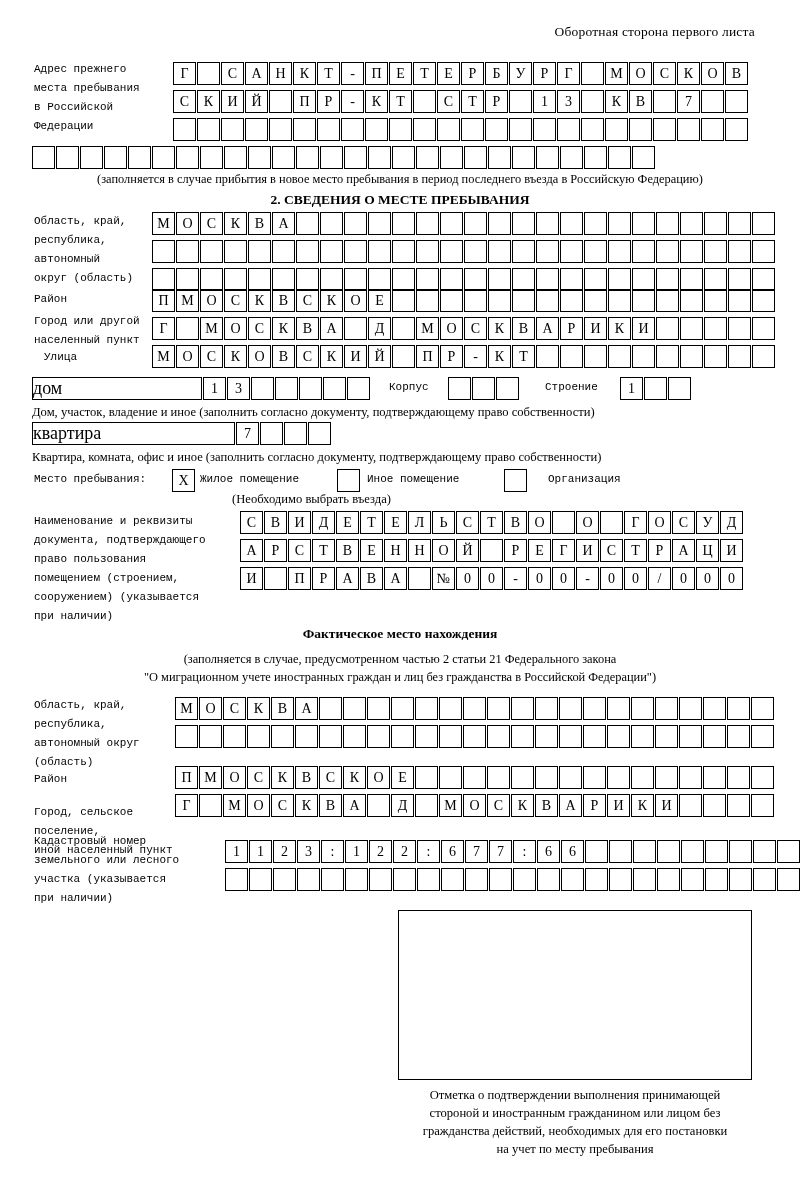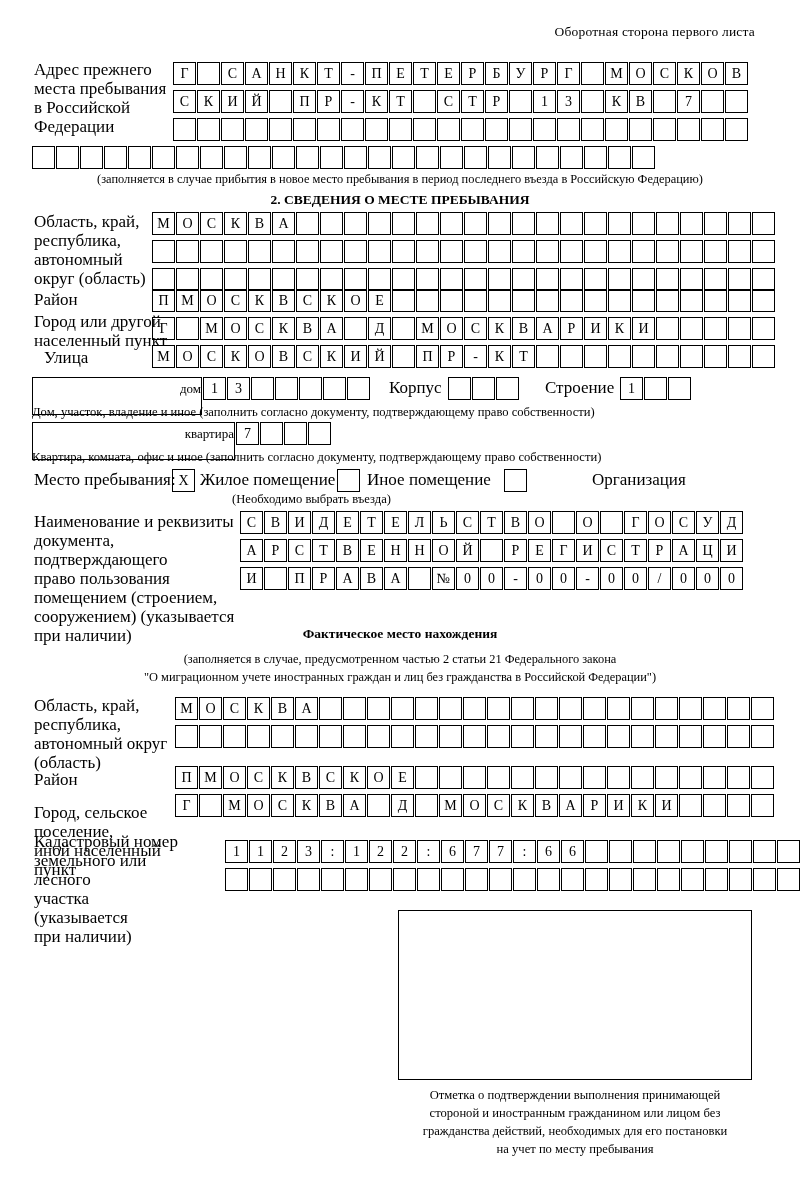--- a/index.html
+++ b/index.html
@@ -21,46 +21,47 @@
     height: 1180px;
   }
   .abs { position: absolute; }
 
   .hdr-right {
     top: 24px; right: 45px;
     font-size: 13.5px;
     letter-spacing: 0.2px;
   }
   .label {
-    font-size: 17px;
+    font-size: 11px;
     line-height: 19px;
     white-space: pre-line;
+    font-family: Liberation Mono, monospace;
   }
   .label-sm { font-size: 12.6px; line-height: 18px; }
 
   
   .cells { display: flex; }
   .cell {
     width: 23px;
     height: 23px;
     border: 1px solid #000;
     margin-right: 1px;
     box-sizing: border-box;
     font-size: 14px;
     line-height: 21px;
     text-align: center;
     font-family: "Liberation Serif", serif;
   }
   .wbox {
     border: 1px solid #000;
     box-sizing: border-box;
-    height: 38px;
-    font-size: 13px;
+    height: 23px;
+    font-size: 18px;
     line-height: 21px;
-    text-align: right;
+    text-align: left;
   }
   .checkbox {
     width: 23px; height: 23px;
     border: 1px solid #000;
     box-sizing: border-box;
     text-align: center;
     font-size: 14px;
     line-height: 21px;
   }
   .section-title {
@@ -418,21 +419,21 @@
       <div class="cell"></div>
     </div>
   <div class="abs label-sm" style="top:448px; left:32px;">Квартира, комната, офис и иное (заполнить согласно документу, подтверждающему право собственности)</div>
 
   <div class="abs label" style="top:470px; left:34px;">Место пребывания:</div>
   <div class="abs checkbox" style="top:469px; left:172px;">X</div>
   <div class="abs label" style="top:470px; left:200px;">Жилое помещение</div>
   <div class="abs checkbox" style="top:469px; left:337px;"></div>
   <div class="abs label" style="top:470px; left:367px;">Иное помещение</div>
   <div class="abs checkbox" style="top:469px; left:504px;"></div>
-  <div class="abs label" style="top:470px; left:548px;margin-left:44px;">Организация</div>
+  <div class="abs label" style="top:470px; left:548px;">Организация</div>
   <div class="abs label-sm" style="top:490px; left:232px;">(Необходимо выбрать въезда)</div>
 
   <div class="abs label" style="top:512px; left:34px; width:210px;">Наименование и реквизиты
 документа, подтверждающего
 право пользования
 помещением (строением,
 сооружением) (указывается
 при наличии)</div>
   <div class="abs cells" id="s2-doc-0" style="top:511px; left:240px;">
       <div class="cell">С</div>

